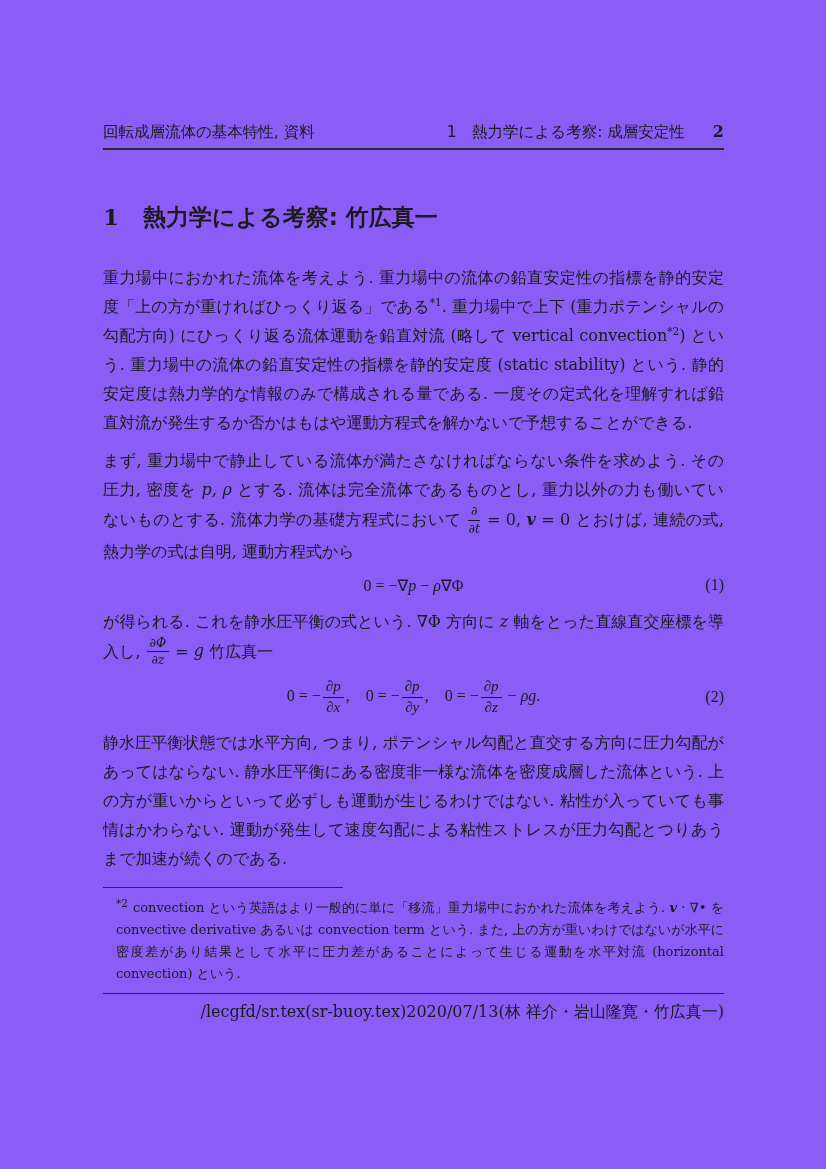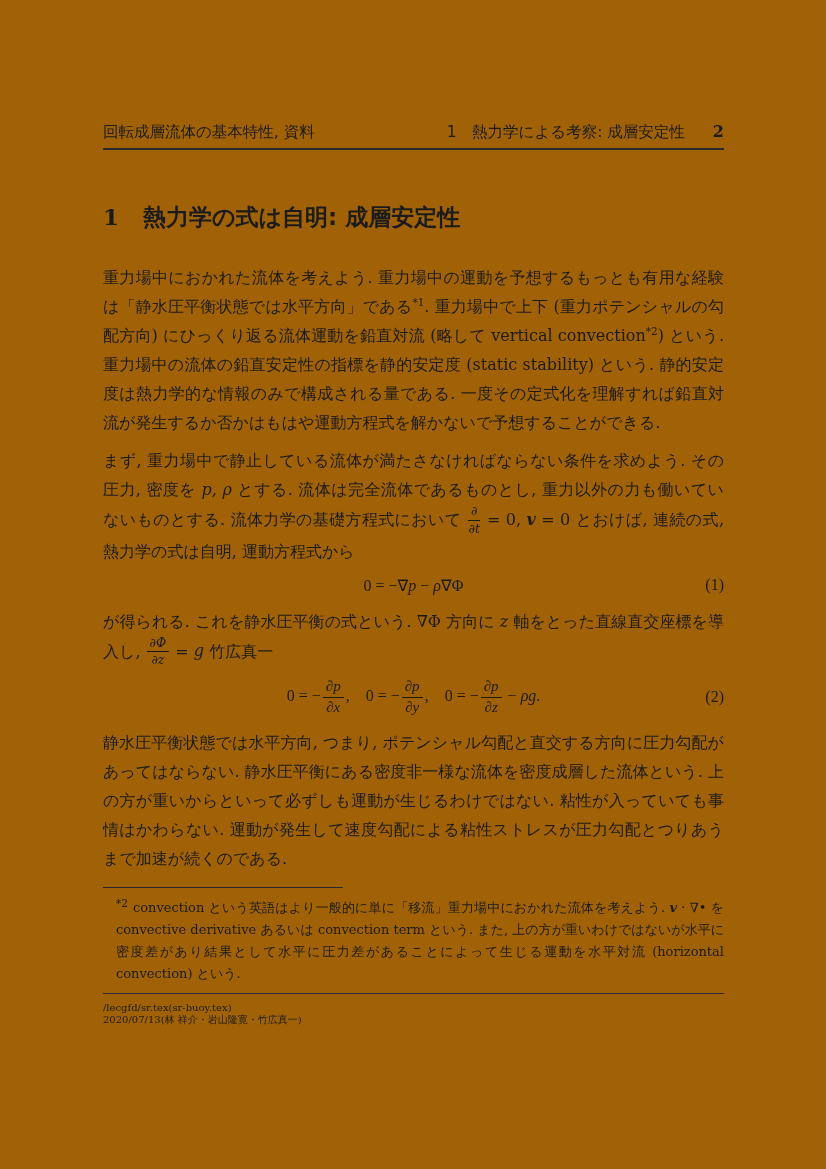--- a/index.html
+++ b/index.html
@@ -1,17 +1,17 @@
 <!DOCTYPE html>
 <html><head>
 <meta charset="utf-8">
 <style>
   html,body { margin:0; padding:0; background:#ffffff; }
   .page {
-    width:826px; height:1169px; position:relative; background:#a16207;
+    width:826px; height:1169px; position:relative; background:#8b5cf6;
     color:#1b1b1b; font-family:"DejaVu Serif","Liberation Serif",serif;
     overflow:hidden; box-sizing:border-box;
   }
   .content { padding:122px 102px 0 103px; }
 
   .running-header {
     display:flex; align-items:baseline;
     font-family:"DejaVu Sans","Liberation Sans",sans-serif;
     font-size:15.5px; white-space:nowrap;
   }
@@ -49,42 +49,42 @@
   .footnote {
     font-size:13px; line-height:22px; text-align:justify;
     padding-left:13px; margin:0 0 2px;
   }
   .footnote.first-indent { text-indent:14px; }
   .footnote .fnmark { margin-right:5px; }
 
   .footer-rule { border:0; border-top:1.5px solid #2b2b2b; margin:8px 0 0; }
   .page-footer {
     display:flex; justify-content:flex-end; align-items:baseline;
-    font-size:10px; padding-top:8px; white-space:nowrap;flex-direction:column;
+    font-size:16px; padding-top:8px; white-space:nowrap;
   }
 </style>
 </head>
 <body>
 
 <div class="page">
   <div class="content">
 
     <div class="running-header">
       <span>回転成層流体の基本特性, 資料</span>
       <span class="rh-spacer"></span>
       <span>1　熱力学による考察: 成層安定性</span>
       <span class="rh-page">2</span>
     </div>
     <hr class="header-rule">
 
     <div class="section-heading">
-      <span class="sec-number">1</span><span>熱力学の式は自明: 成層安定性</span>
+      <span class="sec-number">1</span><span>熱力学による考察: 竹広真一</span>
     </div>
 
-    <p class="body"><span>重力場中におかれた流体を考えよう. 重力場中の運動を予想するもっとも有用な経験は「静水圧平衡状態では水平方向」である</span><sup class="fnmark">*1</sup><span>. 重力場中で上下 (重力ポテンシャルの勾配方向) にひっくり返る流体運動を鉛直対流 (略して vertical convection</span><sup class="fnmark">*2</sup><span>) という. 重力場中の流体の鉛直安定性の指標を静的安定度 (static stability) という. 静的安定度は熱力学的な情報のみで構成される量である. 一度その定式化を理解すれば鉛直対流が発生するか否かはもはや運動方程式を解かないで予想することができる.</span></p>
+    <p class="body"><span>重力場中におかれた流体を考えよう. 重力場中の流体の鉛直安定性の指標を静的安定度「上の方が重ければひっくり返る」である</span><sup class="fnmark">*1</sup><span>. 重力場中で上下 (重力ポテンシャルの勾配方向) にひっくり返る流体運動を鉛直対流 (略して vertical convection</span><sup class="fnmark">*2</sup><span>) という. 重力場中の流体の鉛直安定性の指標を静的安定度 (static stability) という. 静的安定度は熱力学的な情報のみで構成される量である. 一度その定式化を理解すれば鉛直対流が発生するか否かはもはや運動方程式を解かないで予想することができる.</span></p>
 
     <p class="body"><span>まず, 重力場中で静止している流体が満たさなければならない条件を求めよう. その圧力, 密度を </span><span class="mi">p, ρ</span><span> とする. 流体は完全流体であるものとし, 重力以外の力も働いていないものとする. 流体力学の基礎方程式において </span><span class="frac inline mi"><span class="num">∂</span><span class="den">∂t</span></span><span> = 0, </span><span class="mbi">v</span><span> = 0 とおけば, 連続の式, 熱力学の式は自明, 運動方程式から</span></p>
 
     <div class="equation">
       <span><span>0 = −∇</span><span class="mi">p</span><span> − </span><span class="mi">ρ</span><span>∇Φ</span></span>
       <span class="eq-label">(1)</span>
     </div>
 
     <p class="body after-eq"><span>が得られる. これを静水圧平衡の式という. ∇Φ 方向に </span><span class="mi">z</span><span> 軸をとった直線直交座標を導入し, </span><span class="frac inline mi"><span class="num">∂Φ</span><span class="den">∂z</span></span><span> = </span><span class="mi">g</span><span> 竹広真一</span></p>
 

